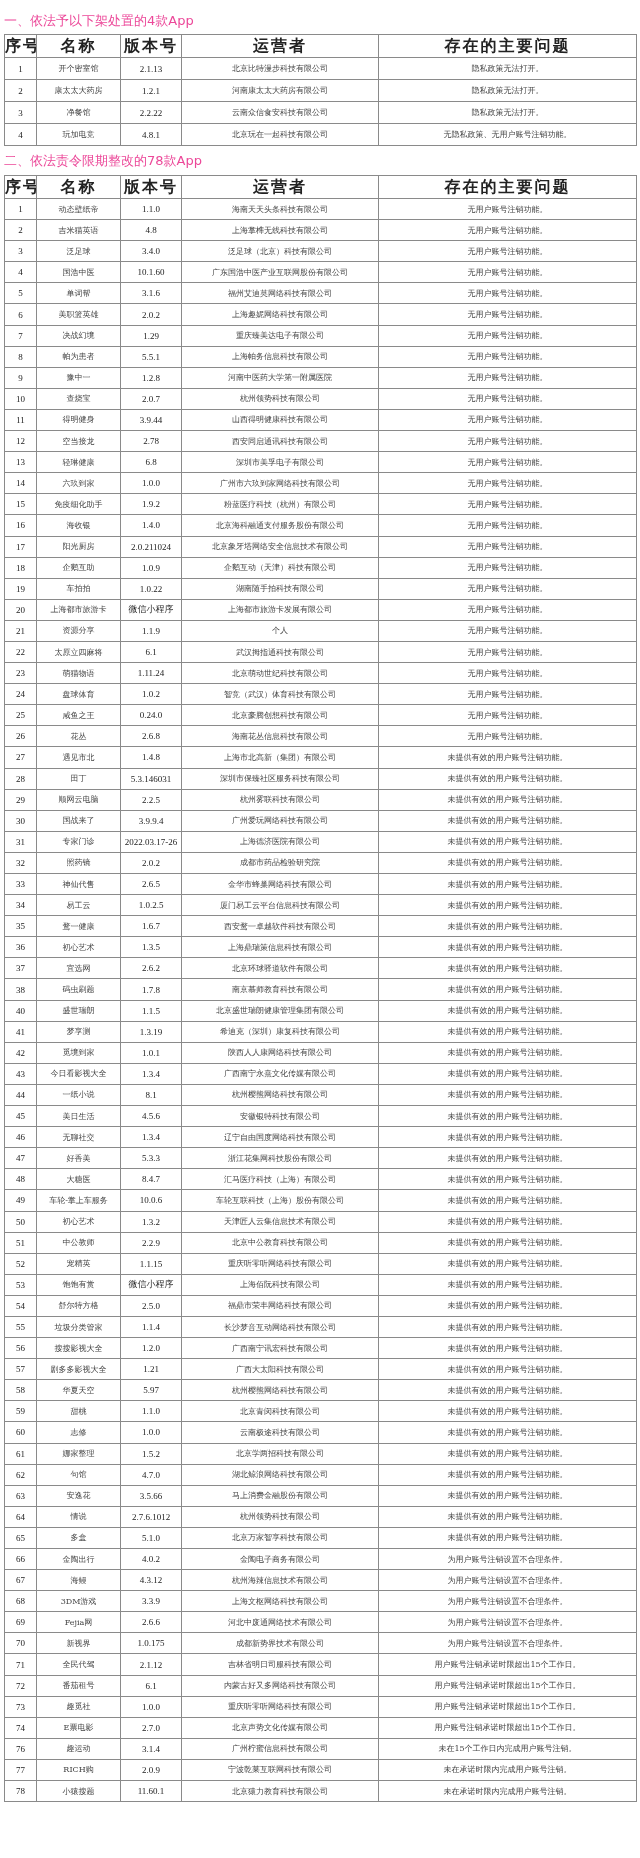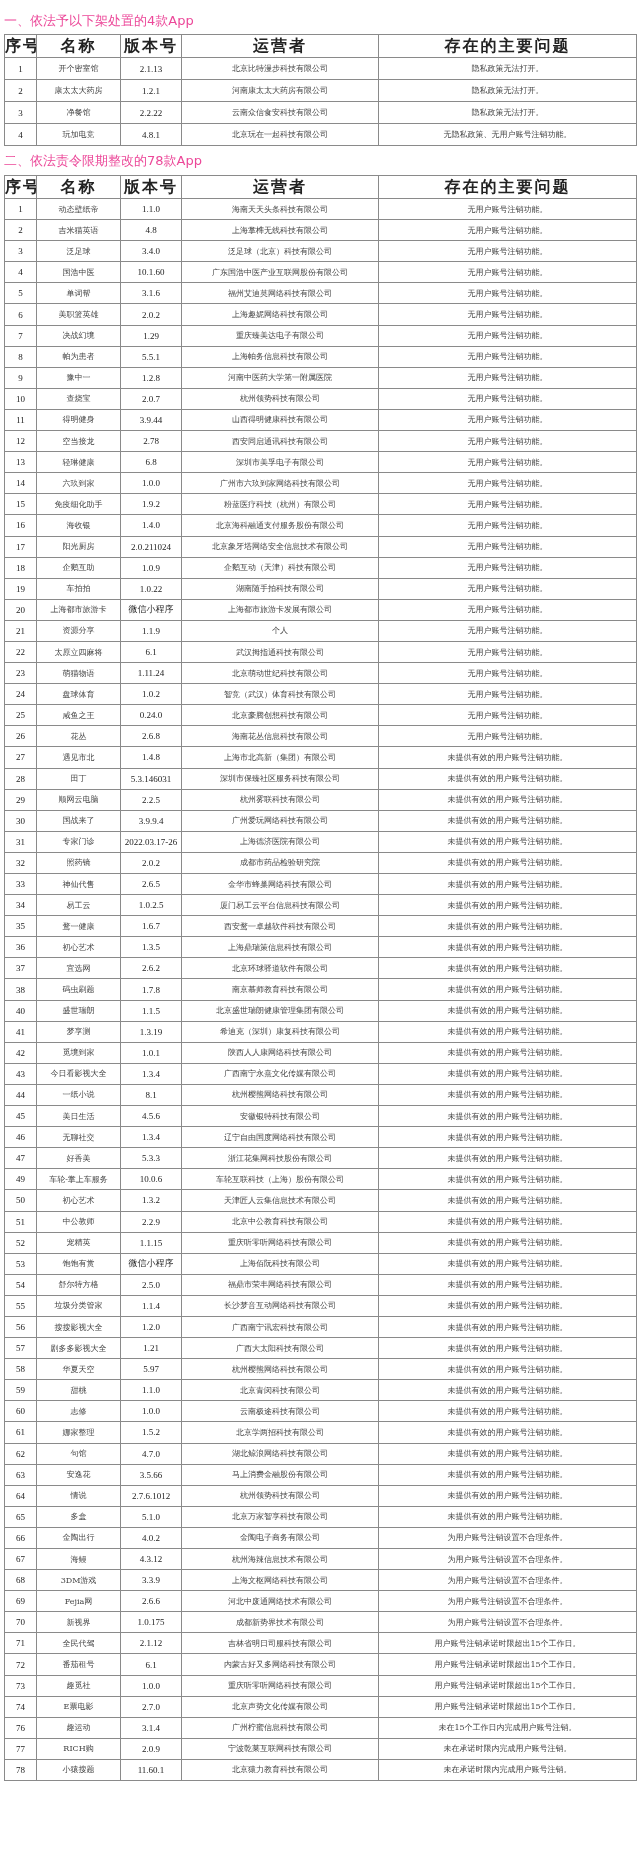--- a/index.html
+++ b/index.html
@@ -419,20 +419,27 @@
         <td>未提供有效的用户账号注销功能。</td>
       </tr>
       <tr>
         <td class="num">47</td>
         <td>好香美</td>
         <td class="ver">5.3.3</td>
         <td>浙江花集网科技股份有限公司</td>
         <td>未提供有效的用户账号注销功能。</td>
       </tr>
       <tr>
+        <td class="num">48</td>
+        <td>大糖医</td>
+        <td class="ver">8.4.7</td>
+        <td>汇马医疗科技（上海）有限公司</td>
+        <td>未提供有效的用户账号注销功能。</td>
+      </tr>
+      <tr>
         <td class="num">49</td>
         <td>车轮-掌上车服务</td>
         <td class="ver">10.0.6</td>
         <td>车轮互联科技（上海）股份有限公司</td>
         <td>未提供有效的用户账号注销功能。</td>
       </tr>
       <tr>
         <td class="num">50</td>
         <td>初心艺术</td>
         <td class="ver">1.3.2</td>

